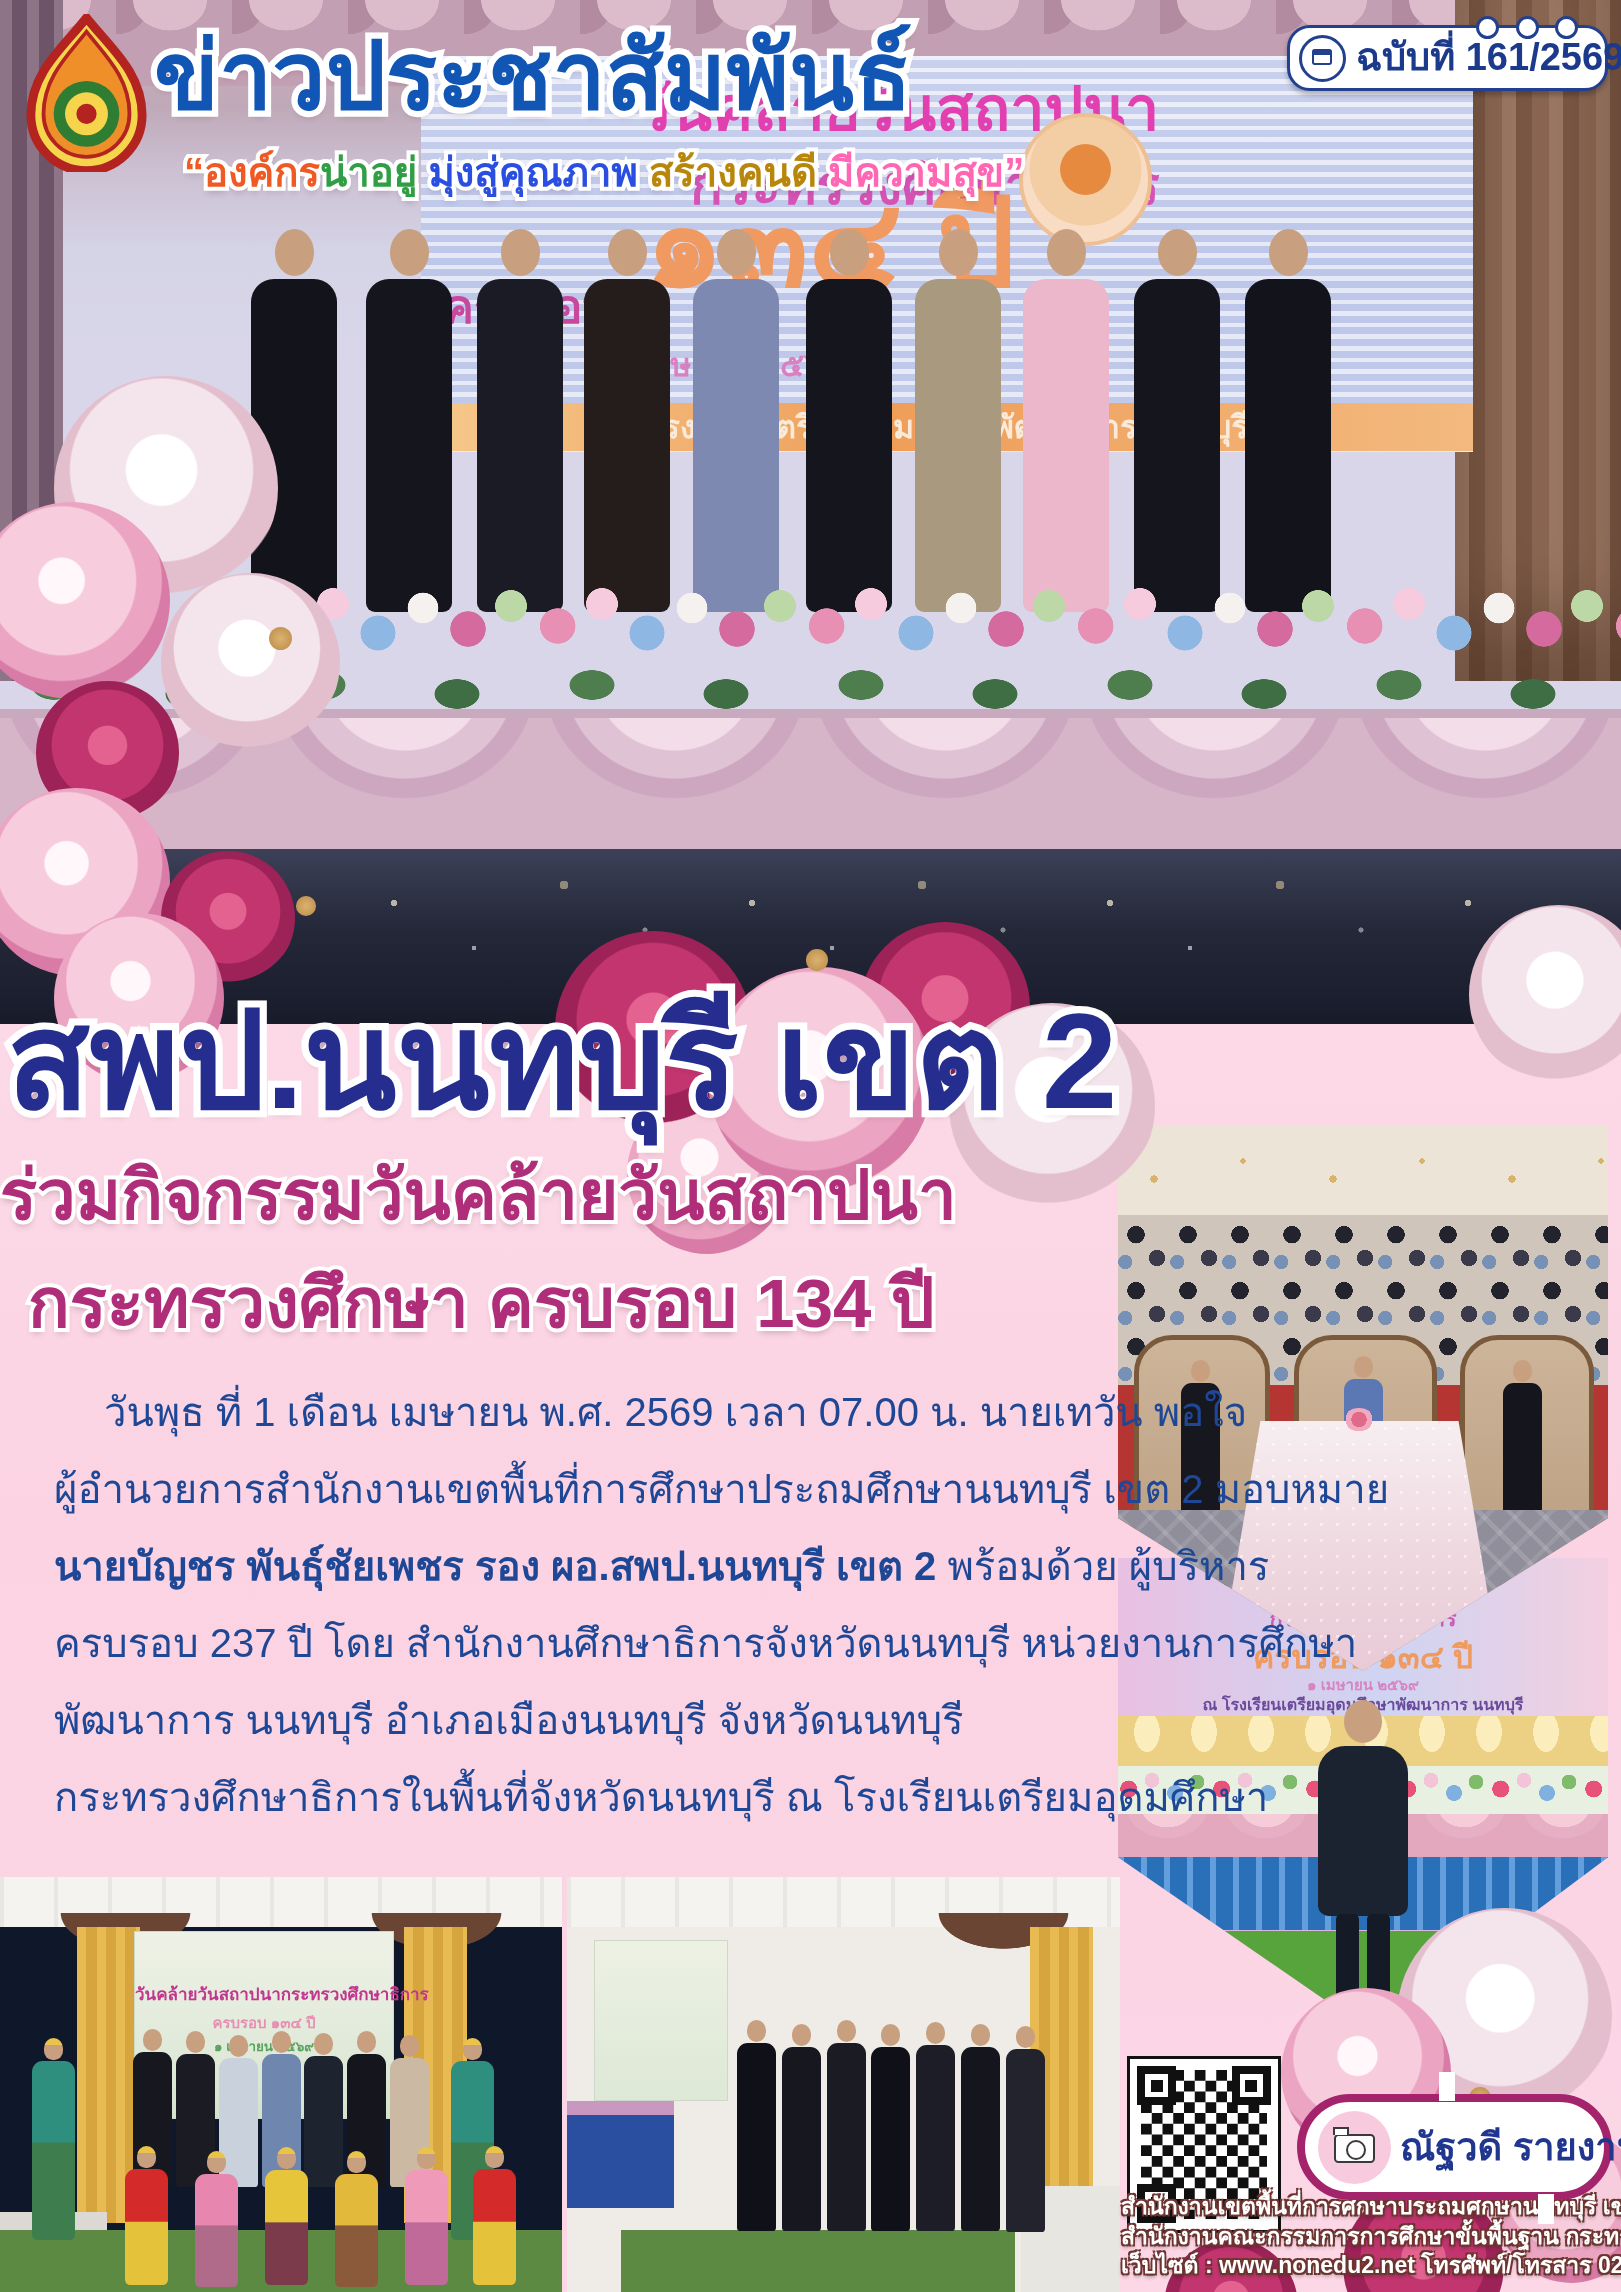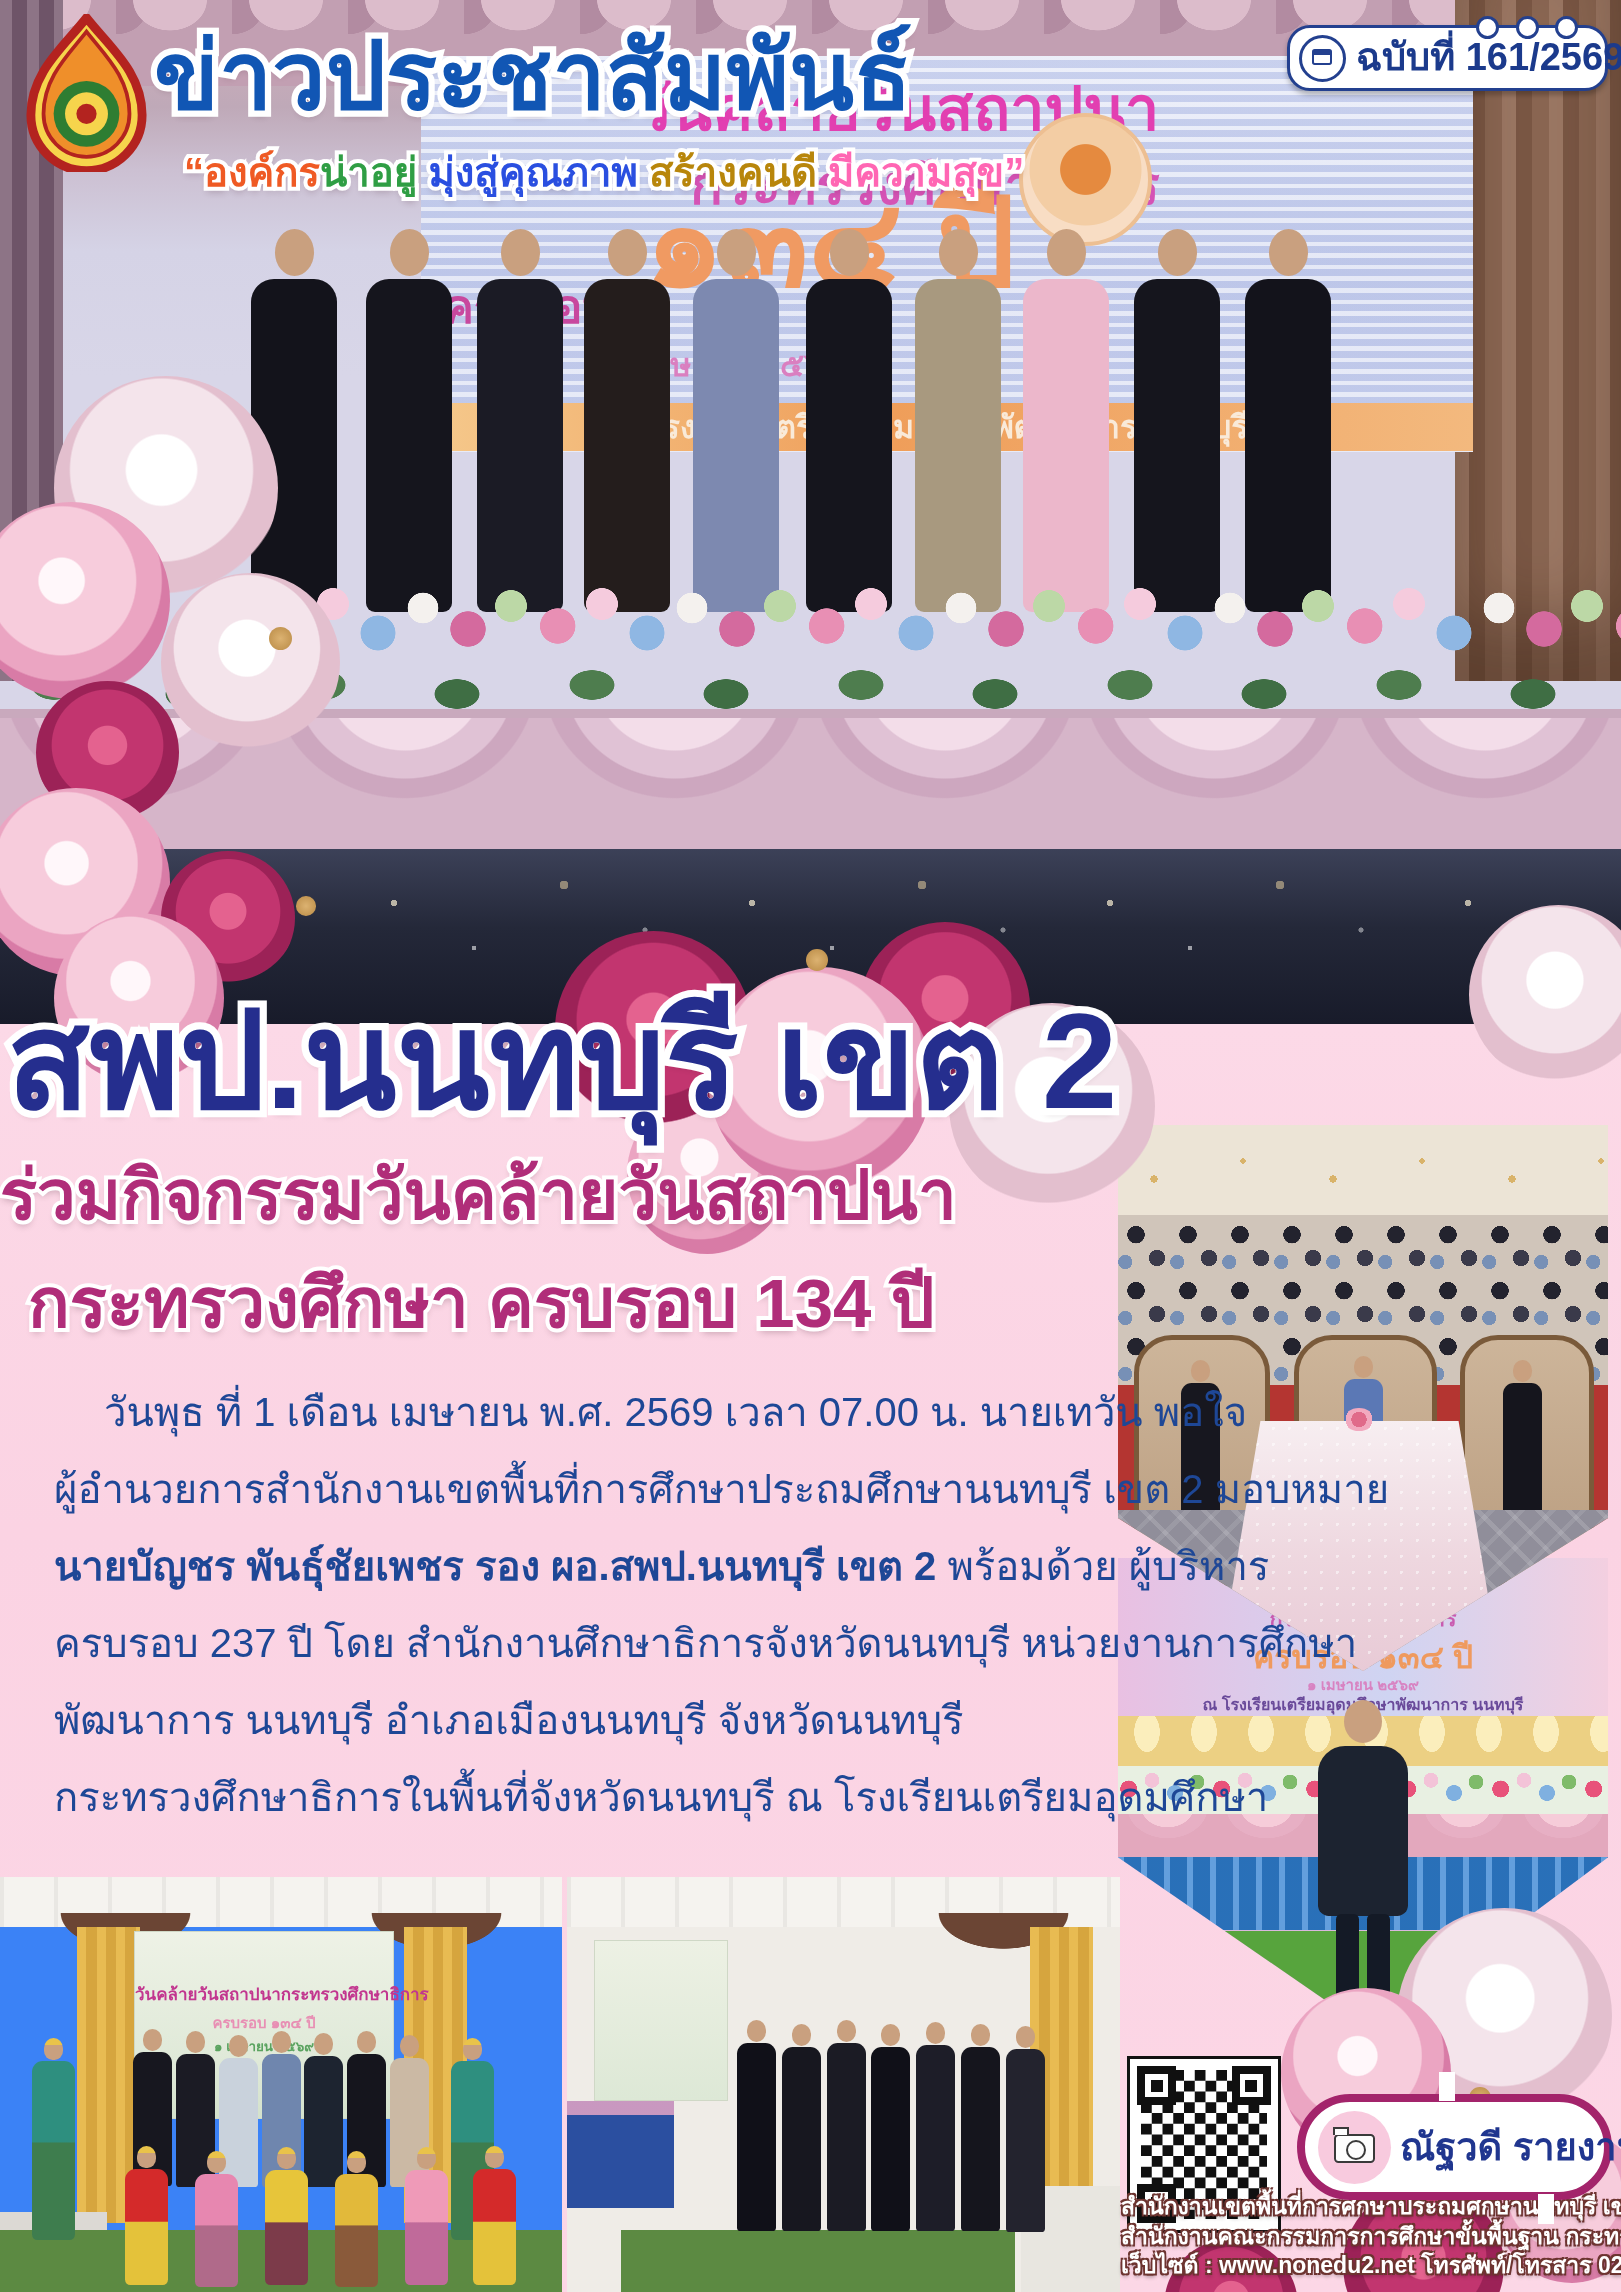--- a/index.html
+++ b/index.html
@@ -179,21 +179,21 @@
   .cam::before{content:"";position:absolute;left:10.7px;top:3.6px;width:16px;height:16px;border:2.7px solid #3a3a3a;border-radius:50%;}
   .cam::after{content:"";position:absolute;left:-2.7px;top:-9px;width:12.5px;height:6.3px;background:#fdfdfd;border:2.7px solid #3a3a3a;border-bottom:none;}
   .credit-label{position:absolute;left:95px;top:0;width:208px;height:90px;line-height:90px;text-align:center;
     font-size:38px;font-weight:800;color:#20368f;white-space:nowrap;}
 
   .footer{position:absolute;left:1121px;top:2192px;width:494px;z-index:30;color:#fff;font-weight:800;}
   .footer .fl-line{font-size:23px;line-height:29.6px;white-space:nowrap;
     text-shadow:1.8px 1.8px 0 #6d3430,-1.8px 1.8px 0 #6d3430,1.8px -1.8px 0 #6d3430,-1.8px -1.8px 0 #6d3430,0 2.7px 4.5px rgba(0,0,0,.45);}
 
   
-  .photo-a{position:absolute;left:0;top:1877px;width:562px;height:416px;background:#3b82f6;overflow:hidden;z-index:12;}
+  .photo-a{position:absolute;left:0;top:1877px;width:562px;height:416px;background:#0f172a;overflow:hidden;z-index:12;}
   .photo-b{position:absolute;left:567px;top:1877px;width:553px;height:416px;background:#efece7;overflow:hidden;z-index:12;}
   .ceil{position:absolute;left:0;top:0;width:100%;height:50px;background:#f5f3ef;
     background-image:repeating-linear-gradient(90deg,rgba(0,0,0,.05) 0 3.6px,rgba(0,0,0,0) 3.6px 54px);}
   .brown-swag{position:absolute;top:36px;width:215px;height:63px;background:radial-gradient(107px 59px at 50% 0,#6b4534 60%,rgba(0,0,0,0) 61%);}
   .ycurtain{position:absolute;top:50px;width:63px;height:296px;
     background:repeating-linear-gradient(90deg,#e8bb52 0 9px,#d6a53e 9px 19.7px);}
   .bdA{position:absolute;left:134px;top:54px;width:260px;height:188px;
     background:linear-gradient(180deg,#eef2e6,#dfe9d8 70%,#d4e2cc);border:1.8px solid #cfd8c6;text-align:center;}
   .bdA .t1{position:absolute;left:0;top:48px;width:100%;font-size:17px;font-weight:800;color:#c2368f;white-space:nowrap;}
   .bdA .t2{position:absolute;left:0;top:79px;width:100%;font-size:15px;font-weight:800;color:#e88fb4;white-space:nowrap;}

